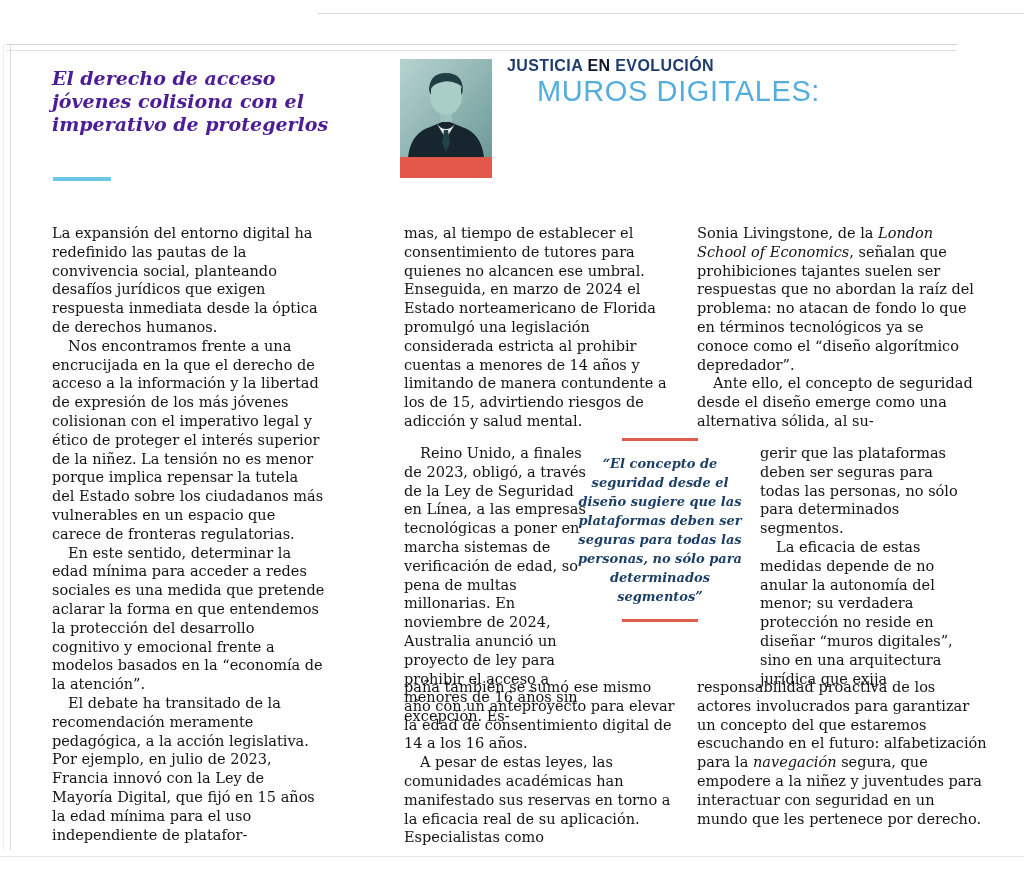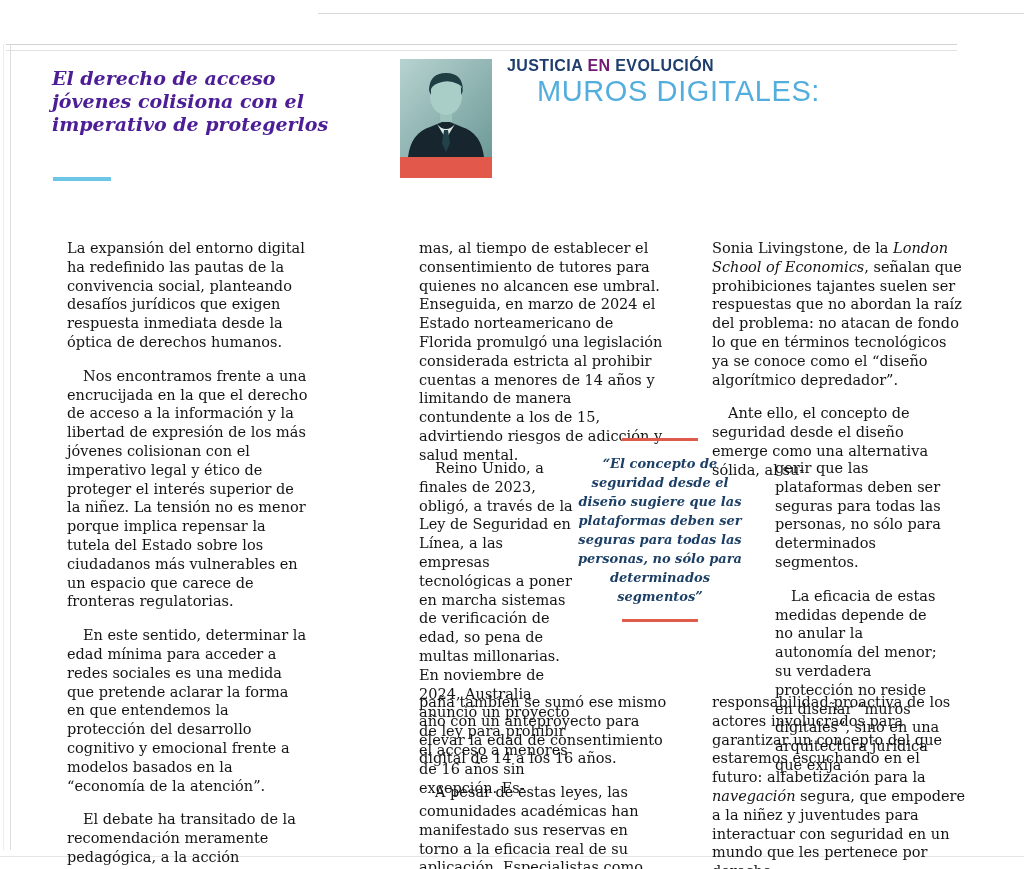--- a/index.html
+++ b/index.html
@@ -23,31 +23,31 @@
 
   
   .photo{position:absolute;left:400px;top:59px;width:92px;height:119px;}
   .photo svg{display:block;}
   .photo-bar{width:92px;height:21px;background:#e2584a;}
 
   
   .kicker{position:absolute;left:507px;top:57px;
       font-family:"Liberation Sans",sans-serif;font-weight:bold;font-size:16px;
       letter-spacing:.4px;color:#1e3d6d;white-space:nowrap;}
-  .kicker .lt{color:#701a75;}
+  .kicker .lt{color:#0f172a;}
   .title{position:absolute;left:505px;top:76px;
       font-family:"Liberation Sans",sans-serif;font-weight:400;font-size:29px;line-height:30px;
       letter-spacing:.6px;color:#54aedd;white-space:nowrap;margin-left:32px;}
   .byline{position:absolute;left:508px;top:139px;width:380px;
       font-family:"Liberation Sans",sans-serif;font-size:11.5px;line-height:14px;
       letter-spacing:.2px;color:#9b9b9b;}
 
   
   .bodyblock{position:absolute;font-size:14.5px;line-height:18.8px;color:#141414;}
-  .bodyblock p{margin:15px;}
+  .bodyblock p{margin:0;}
   .bodyblock p.ind{text-indent:16px;}
   #col1{left:52px;top:224px;width:273px;}
   #col2-top{left:404px;top:224px;width:276px;}
   #col2-narrow{left:404px;top:444px;width:186px;}
   #col2-bottom{left:404px;top:678px;width:278px;}
   #col3-top{left:697px;top:224px;width:281px;}
   #col3-narrow{left:760px;top:444px;width:198px;}
   #col3-bottom{left:697px;top:678px;width:290px;}
 
   

